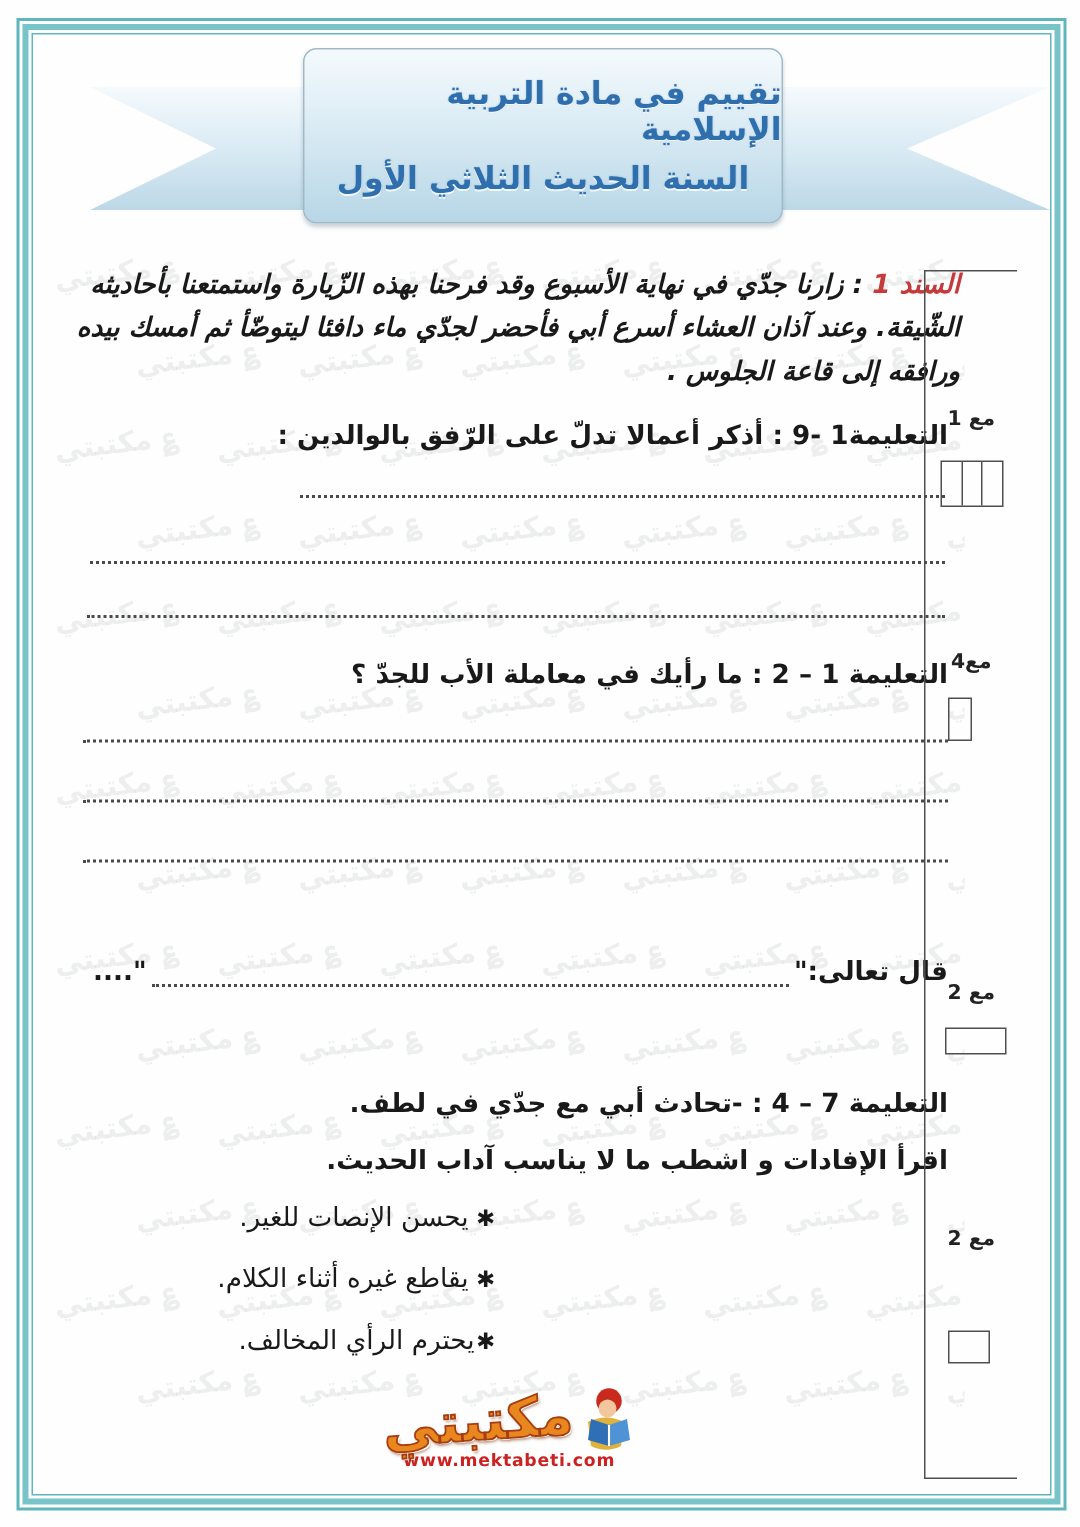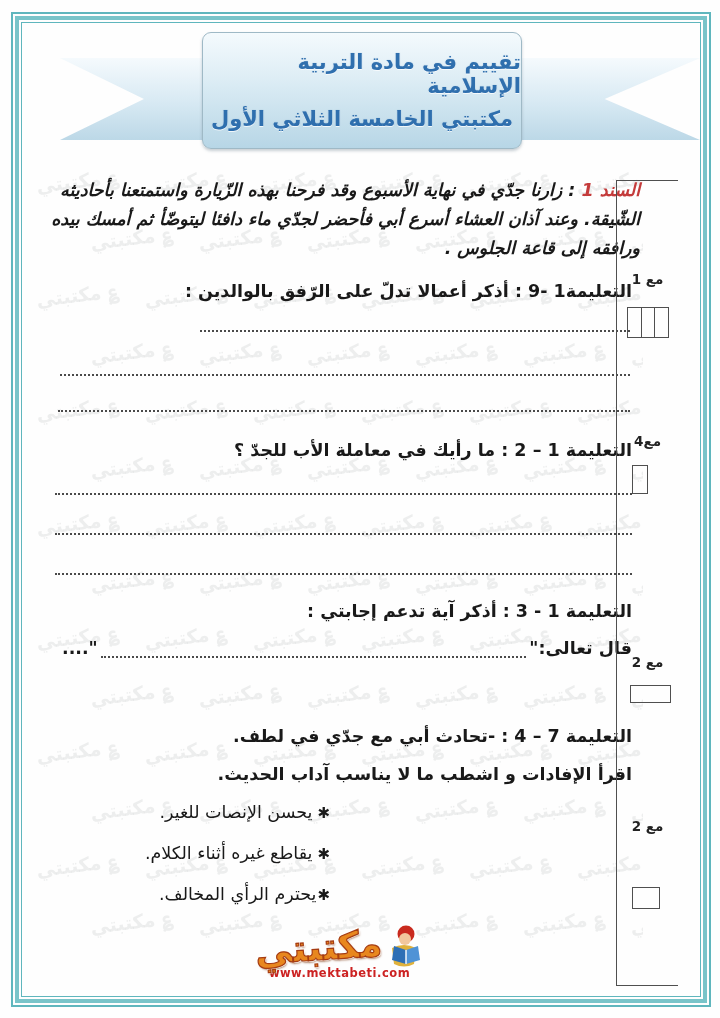--- a/index.html
+++ b/index.html
@@ -164,38 +164,37 @@
       <span class="wm" style="left: 278px; top: 753px;">؏ مكتبتي</span>
       <span class="wm" style="left: 386px; top: 753px;">؏ مكتبتي</span>
       <span class="wm" style="left: 494px; top: 753px;">؏ مكتبتي</span>
       <span class="wm" style="left: 602px; top: 753px;">؏ مكتبتي</span>
     </div>
 
   <div class="ribbon-tail tail-left"></div>
   <div class="ribbon-tail tail-right"></div>
   <div class="ribbon-center">
     <div class="banner-line">تقييم في مادة التربية الإسلامية</div>
-    <div class="banner-line">مكتبتي الخامسة الثلاثي الأول</div>
+    <div class="banner-line">السنة الحديث الثلاثي الأول</div>
   </div>
 
   <div id="passage" class="content-txt">
     <span class="snd-label">السند 1</span><span> : زارنا جدّي في نهاية الأسبوع وقد  فرحنا بهذه الزّيارة واستمتعنا بأحاديثه الشّيقة. وعند آذان العشاء أسرع أبي فأحضر لجدّي ماء دافئا ليتوضّأ  ثم أمسك بيده ورافقه إلى قاعة الجلوس .</span>
   </div>
 
   <div class="content-txt" style="top:281px">التعليمة1 -9 : أذكر أعمالا تدلّ على  الرّفق بالوالدين :</div>
   <div class="answer-line" style="top:324px; right:90px;  left:200px"></div>
   <div class="answer-line" style="top:368px; right:90px;  left:60px"></div>
   <div class="answer-line" style="top:404px; right:90px;  left:58px"></div>
 
   <div class="content-txt" style="top:440px">التعليمة 1 – 2 : ما رأيك في معاملة الأب للجدّ ؟</div>
   <div class="answer-line" style="top:487px; right:88px; left:55px"></div>
   <div class="answer-line" style="top:527px; right:88px; left:55px"></div>
   <div class="answer-line" style="top:567px; right:88px; left:55px"></div>
 
-  <div class="content-txt" style="top:601px">التعليمة 1 - 3 : أذكر آية تدعم إجابتي :</div>
   <div class="quran-row">
     <span>قال تعالى:"</span>
     <span class="dots"></span>
     <span>"....</span>
   </div>
 
   <div class="content-txt" style="top:726px">التعليمة 7 – 4 : -تحادث أبي  مع جدّي  في لطف.</div>
   <div class="content-txt" style="top:764px">اقرأ الإفادات و اشطب ما لا يناسب آداب الحديث.</div>
 
   <div class="option-row" style="top:802px">

